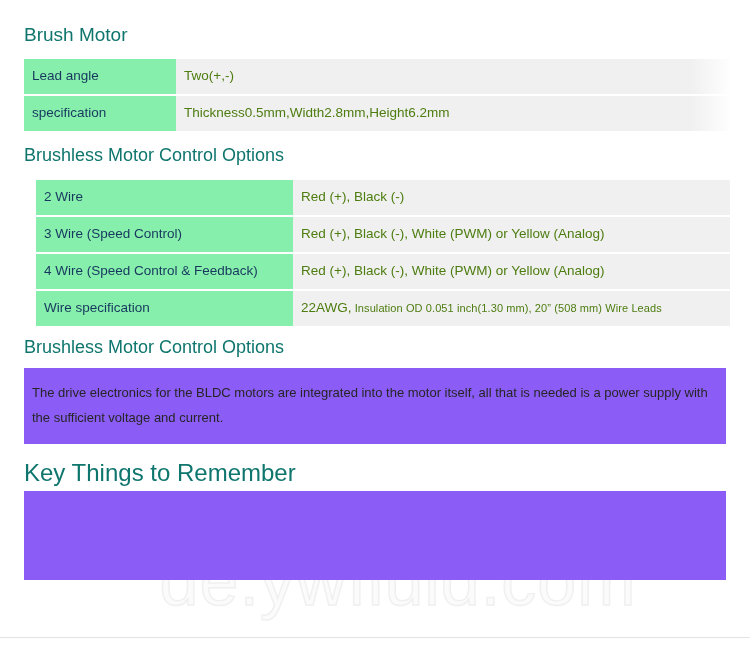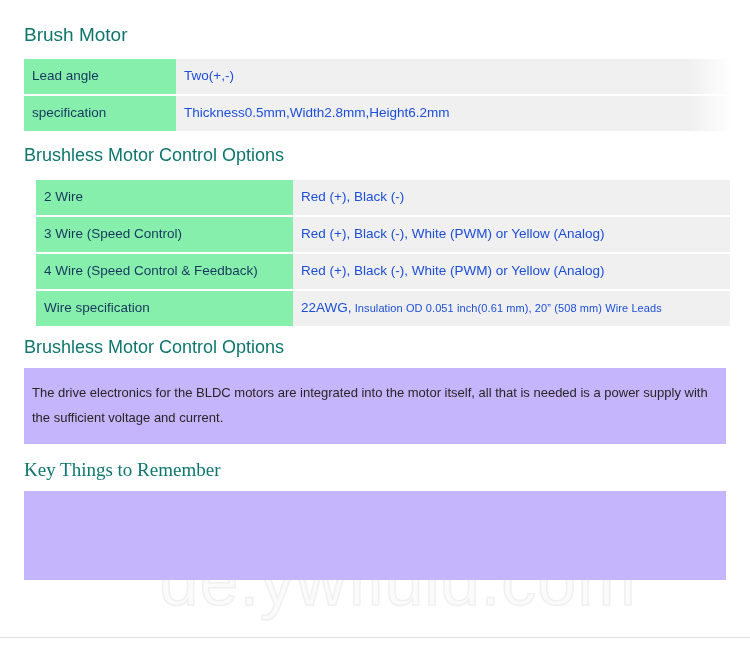--- a/index.html
+++ b/index.html
@@ -50,21 +50,21 @@
     position: absolute;
     font-family: "Liberation Sans", sans-serif;
     font-weight: 400;
     color: #0f766e;
     white-space: nowrap;
     z-index: 2;
   }
   .h-brush      { left: 24px; top: 24px;  font-size: 19px; }
   .h-bl1        { left: 24px; top: 145px; font-size: 18px; }
   .h-bl2        { left: 24px; top: 337px; font-size: 18px; }
-  .h-key        { left: 24px; top: 459px; font-size: 19px; font-family: Liberation Serif, serif; }
+  .h-key        { left: 24px; top: 459px; font-size: 24px; }
 
   
   .spec-table {
     position: absolute;
     border-collapse: separate;
     border-spacing: 0 2px;
     z-index: 2;
     table-layout: fixed;
   }
   .spec-table td {
@@ -74,21 +74,21 @@
     color: #1f3864;
     vertical-align: middle;
     line-height: 1.25;
   }
   .spec-table td.k {
     background: #86efac;
     color: #17375e;
   }
   .spec-table td.v {
     background: #f0f0f0;
-    color: #1d4ed8;
+    color: #4d7c0f;
   }
 
   
   #table-brush {
     left: 24px;
     top: 57px;
     width: 706px;
   }
   #table-brush td.k { width: 136px; height: 35px; }
   #table-brush td.v { height: 35px; }
@@ -116,21 +116,21 @@
   #table-brushless td.v { height: 35px; }
 
   .awg-small {
     font-size: 11px;
     letter-spacing: 0.1px;
   }
 
   
   .note-box {
     position: absolute;
-    background: #c4b5fd;
+    background: #8b5cf6;
     z-index: 2;
     box-sizing: border-box;
   }
   .note-box p {
     margin: 0;
     font-family: "Liberation Sans", sans-serif;
     font-size: 13px;
     color: #262626;
     line-height: 25px;
   }
@@ -195,21 +195,21 @@
         <td class="k">3 Wire (Speed Control)</td>
         <td class="v">Red (+), Black (-), White (PWM) or Yellow (Analog)</td>
       </tr>
       <tr>
         <td class="k">4 Wire (Speed Control &amp; Feedback)</td>
         <td class="v">Red (+), Black (-), White (PWM) or Yellow (Analog)</td>
       </tr>
       <tr>
         <td class="k">Wire specification</td>
         <td class="v">
-          <span>22AWG,</span><span class="awg-small"> Insulation OD 0.051 inch(0.61 mm), 20” (508 mm) Wire Leads</span>
+          <span>22AWG,</span><span class="awg-small"> Insulation OD 0.051 inch(1.30 mm), 20” (508 mm) Wire Leads</span>
         </td>
       </tr>
     </tbody>
   </table>
 
   <div class="section-heading h-bl2">Brushless Motor Control Options</div>
 
   <div class="note-box" id="note-bldc">
     <p>The drive electronics for the BLDC motors are integrated into the motor itself, all that is needed is a power supply with the sufficient voltage and current.</p>
   </div>

